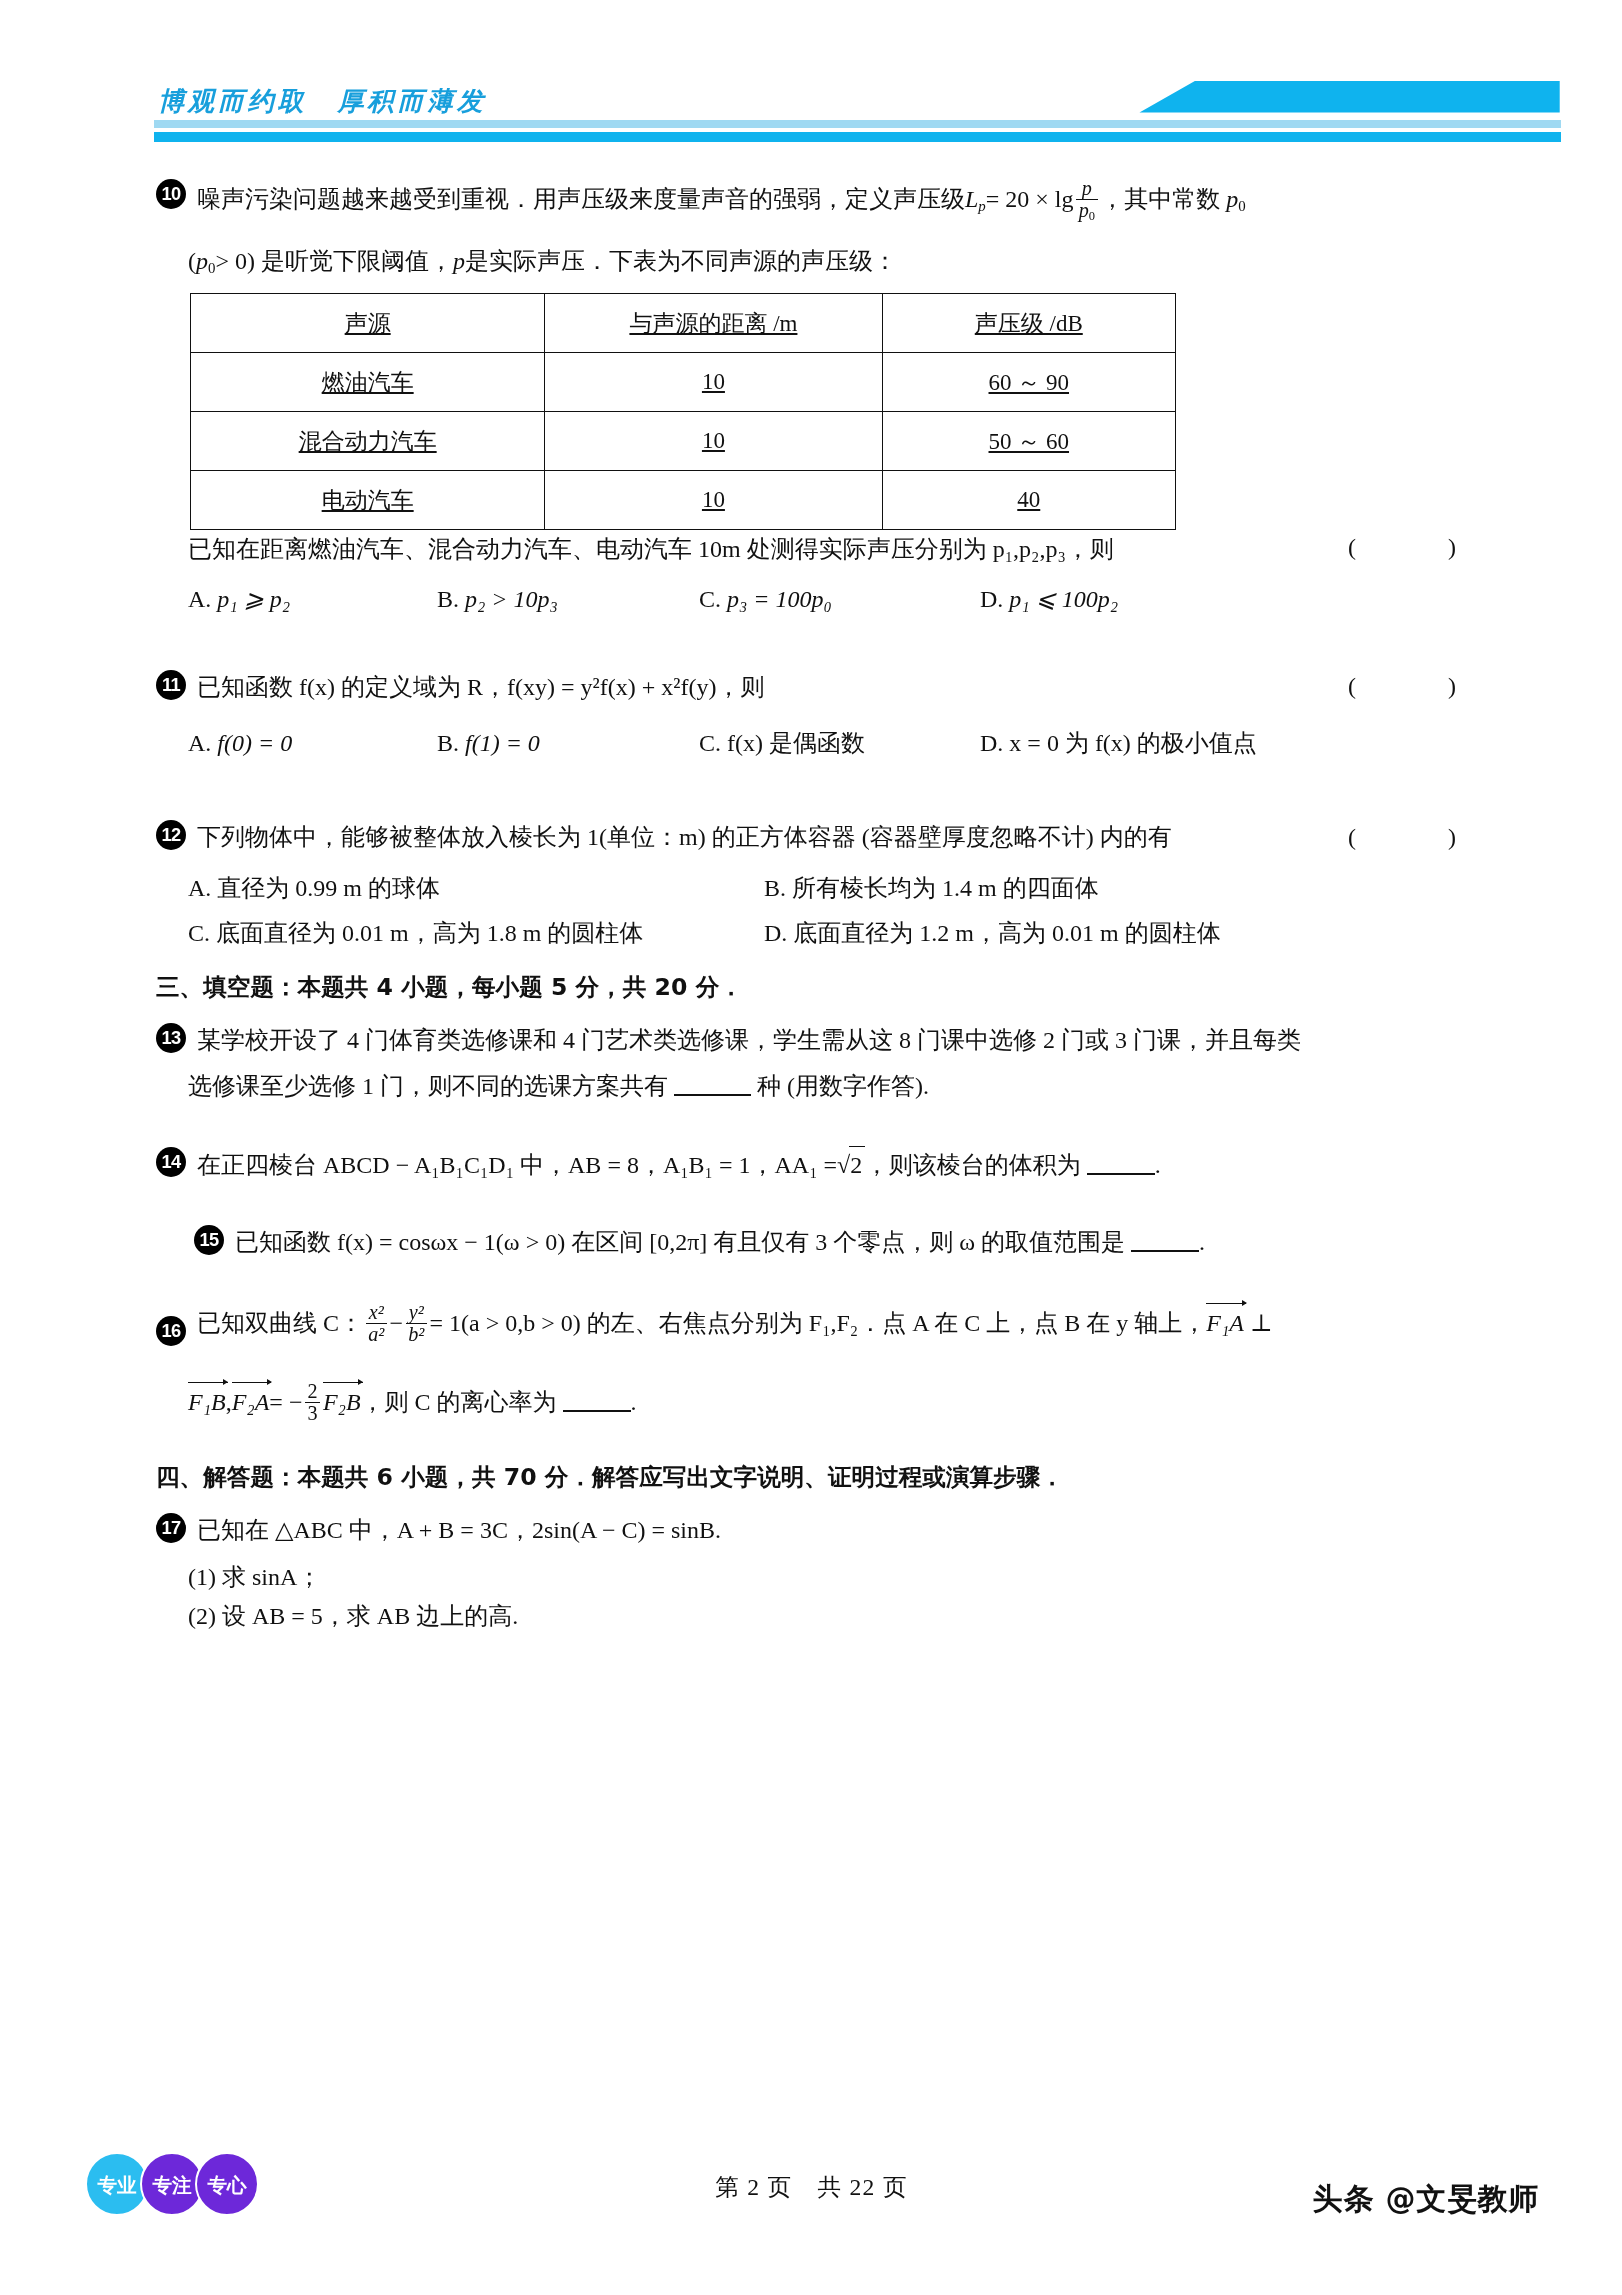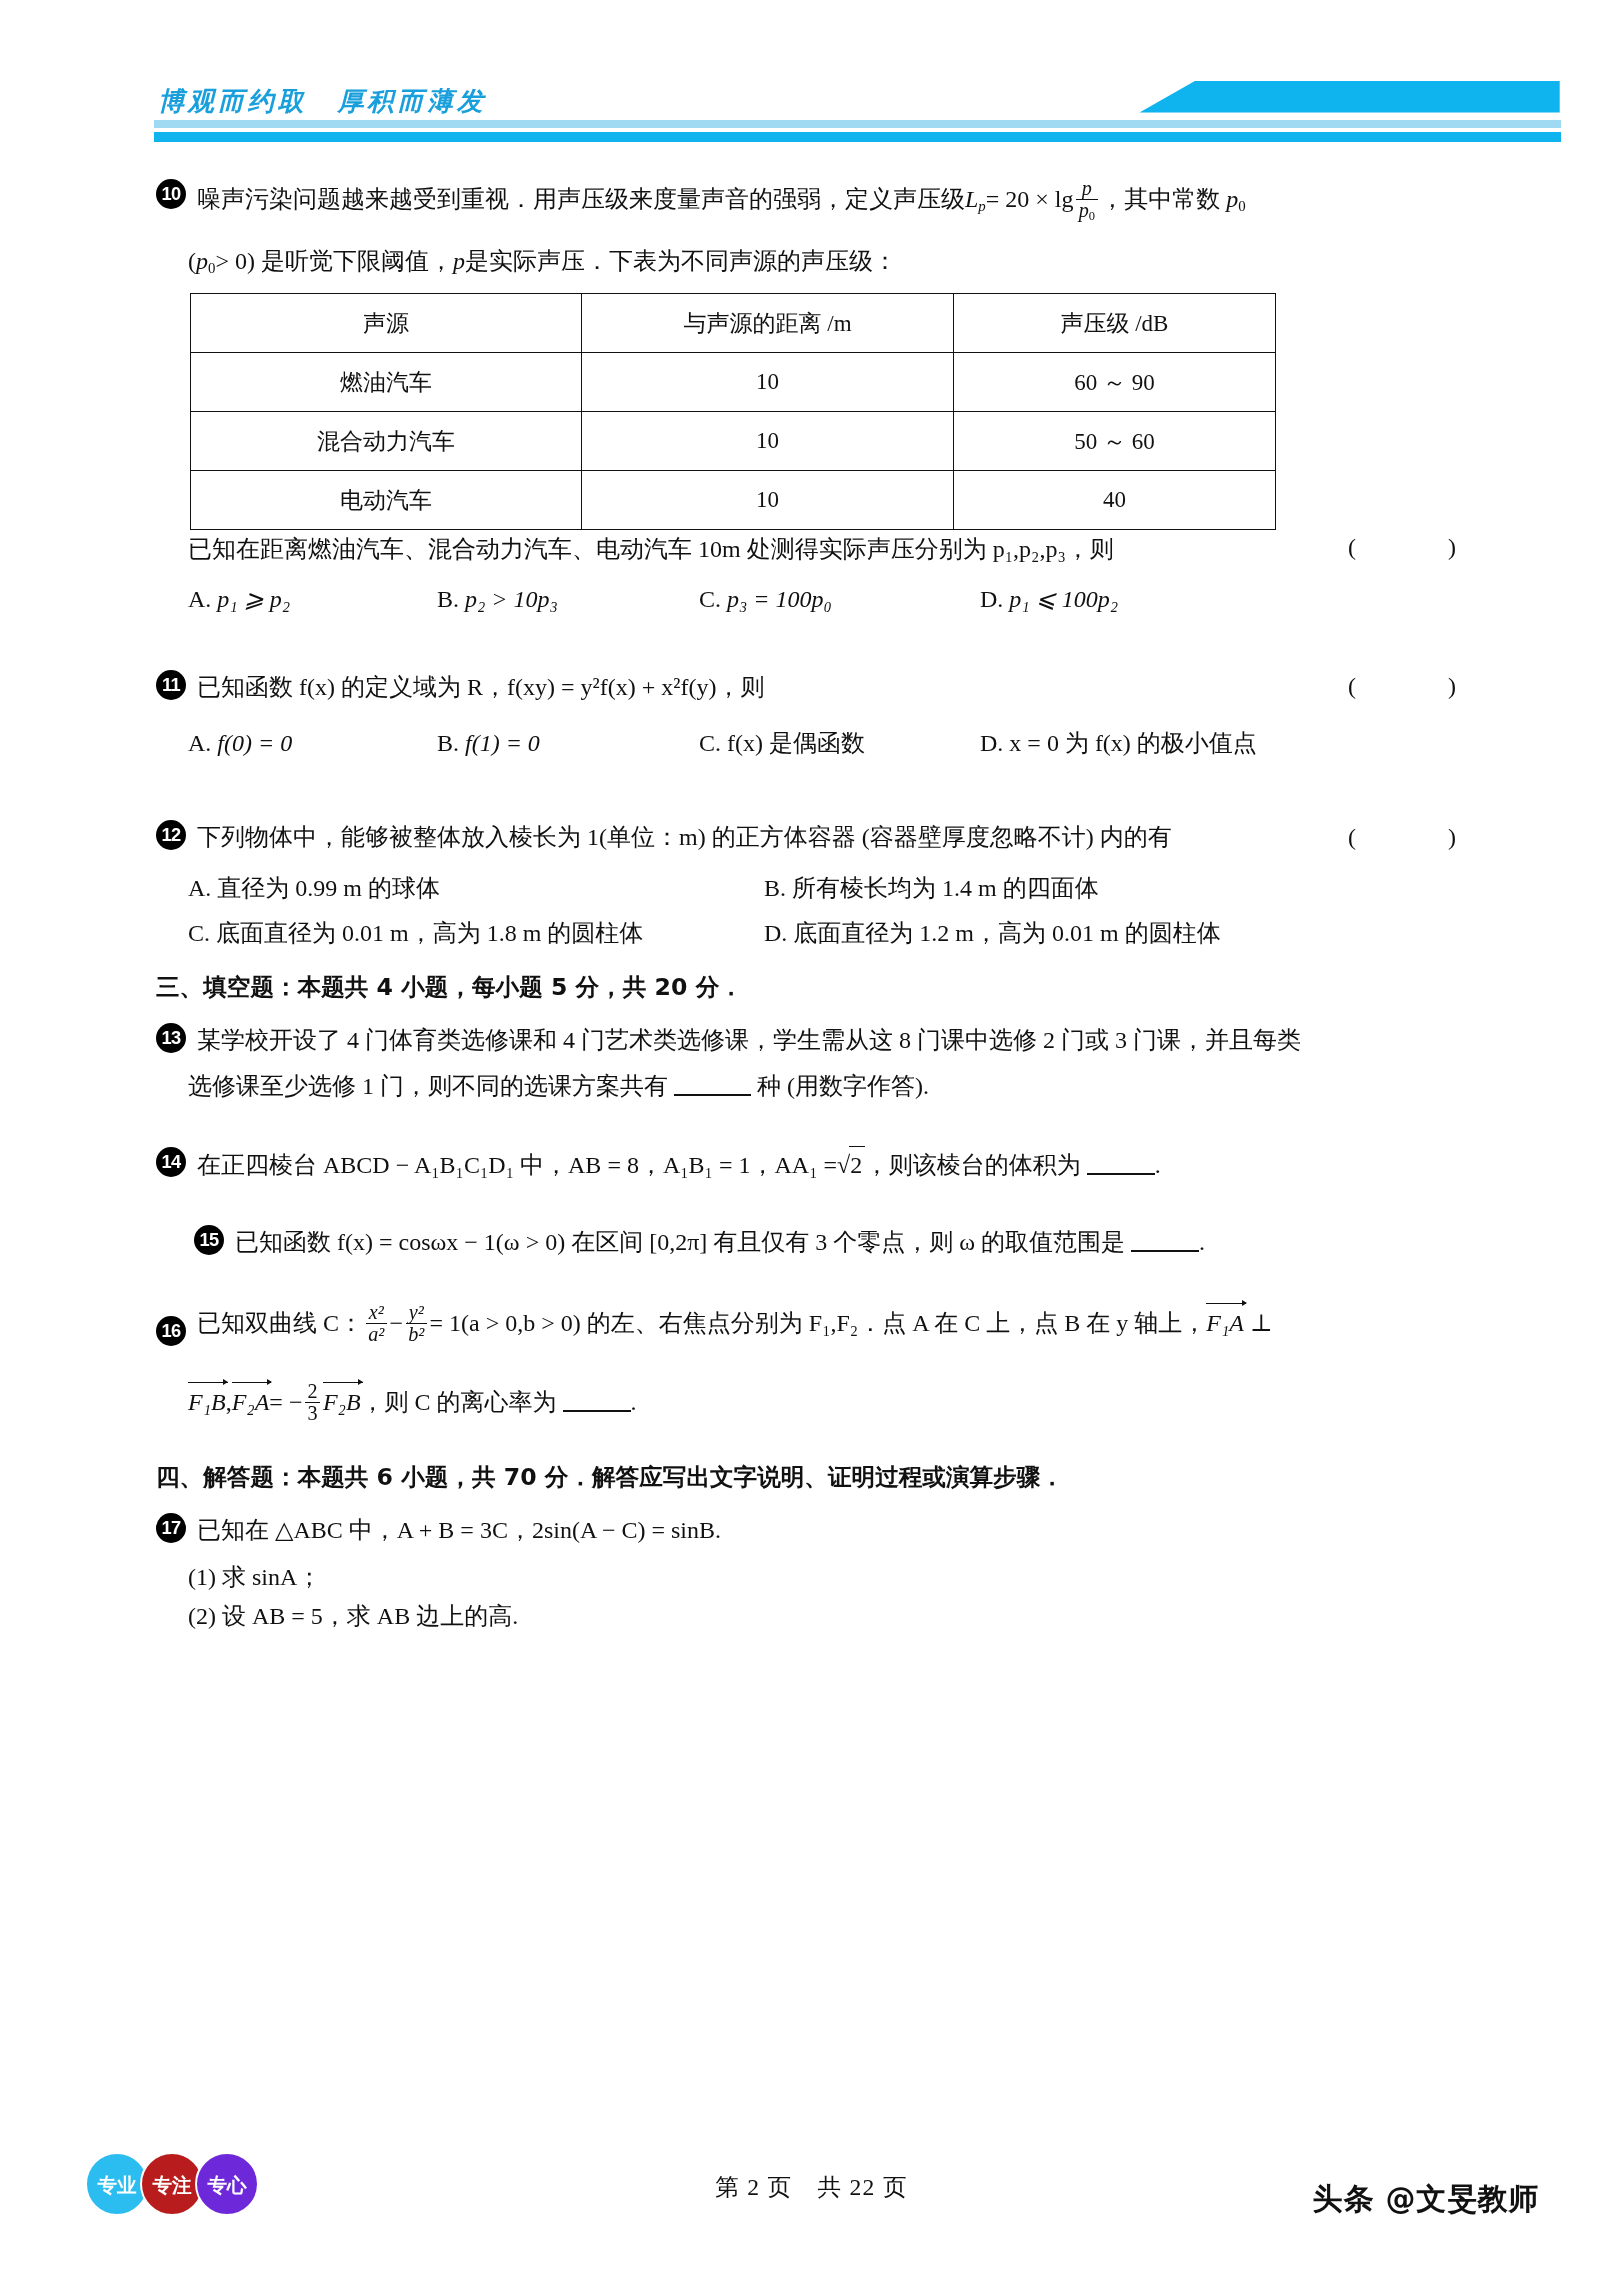--- a/index.html
+++ b/index.html
@@ -175,23 +175,24 @@
     font-size: 24px;
     white-space: nowrap;
     letter-spacing: 34px;
   }
 
   
   .qtable {
     position: absolute;
     left: 190px;
     top: 293px;
-    width: 1086px;
+    width: 986px;
     border-collapse: collapse;
     font-size: 23px;
+    text-decoration: underline;
   }
   .qtable td {
     border: 1.3px solid #111;
     text-align: center;
     height: 58px;
     padding: 0 5.2px;
   }
   .qtable .c1 { width: 393px; }
   .qtable .c2 { width: 373px; }
   .qtable .c3 { width: 321px; }
@@ -213,21 +214,21 @@
     color: #fff;
     font-family: "DejaVu Sans", sans-serif;
     font-size: 19.6px;
     font-weight: bold;
     line-height: 64px;
     text-align: center;
     border: 2.6px solid #ffffff;
     box-sizing: border-box;
   }
   .badge.b1 { left: 0;   background: #2BBDF0; }
-  .badge.b2 { left: 55px; background: #b91c1c; }
+  .badge.b2 { left: 55px; background: #6d28d9; }
   .badge.b3 { left: 110px; background: #6d28d9; }
 
   .page-number {
     position: absolute;
     left: 0;
     top: 2171px;
     width: 1623px;
     text-align: center;
     font-size: 23.6px;
     letter-spacing: 1.3px;

